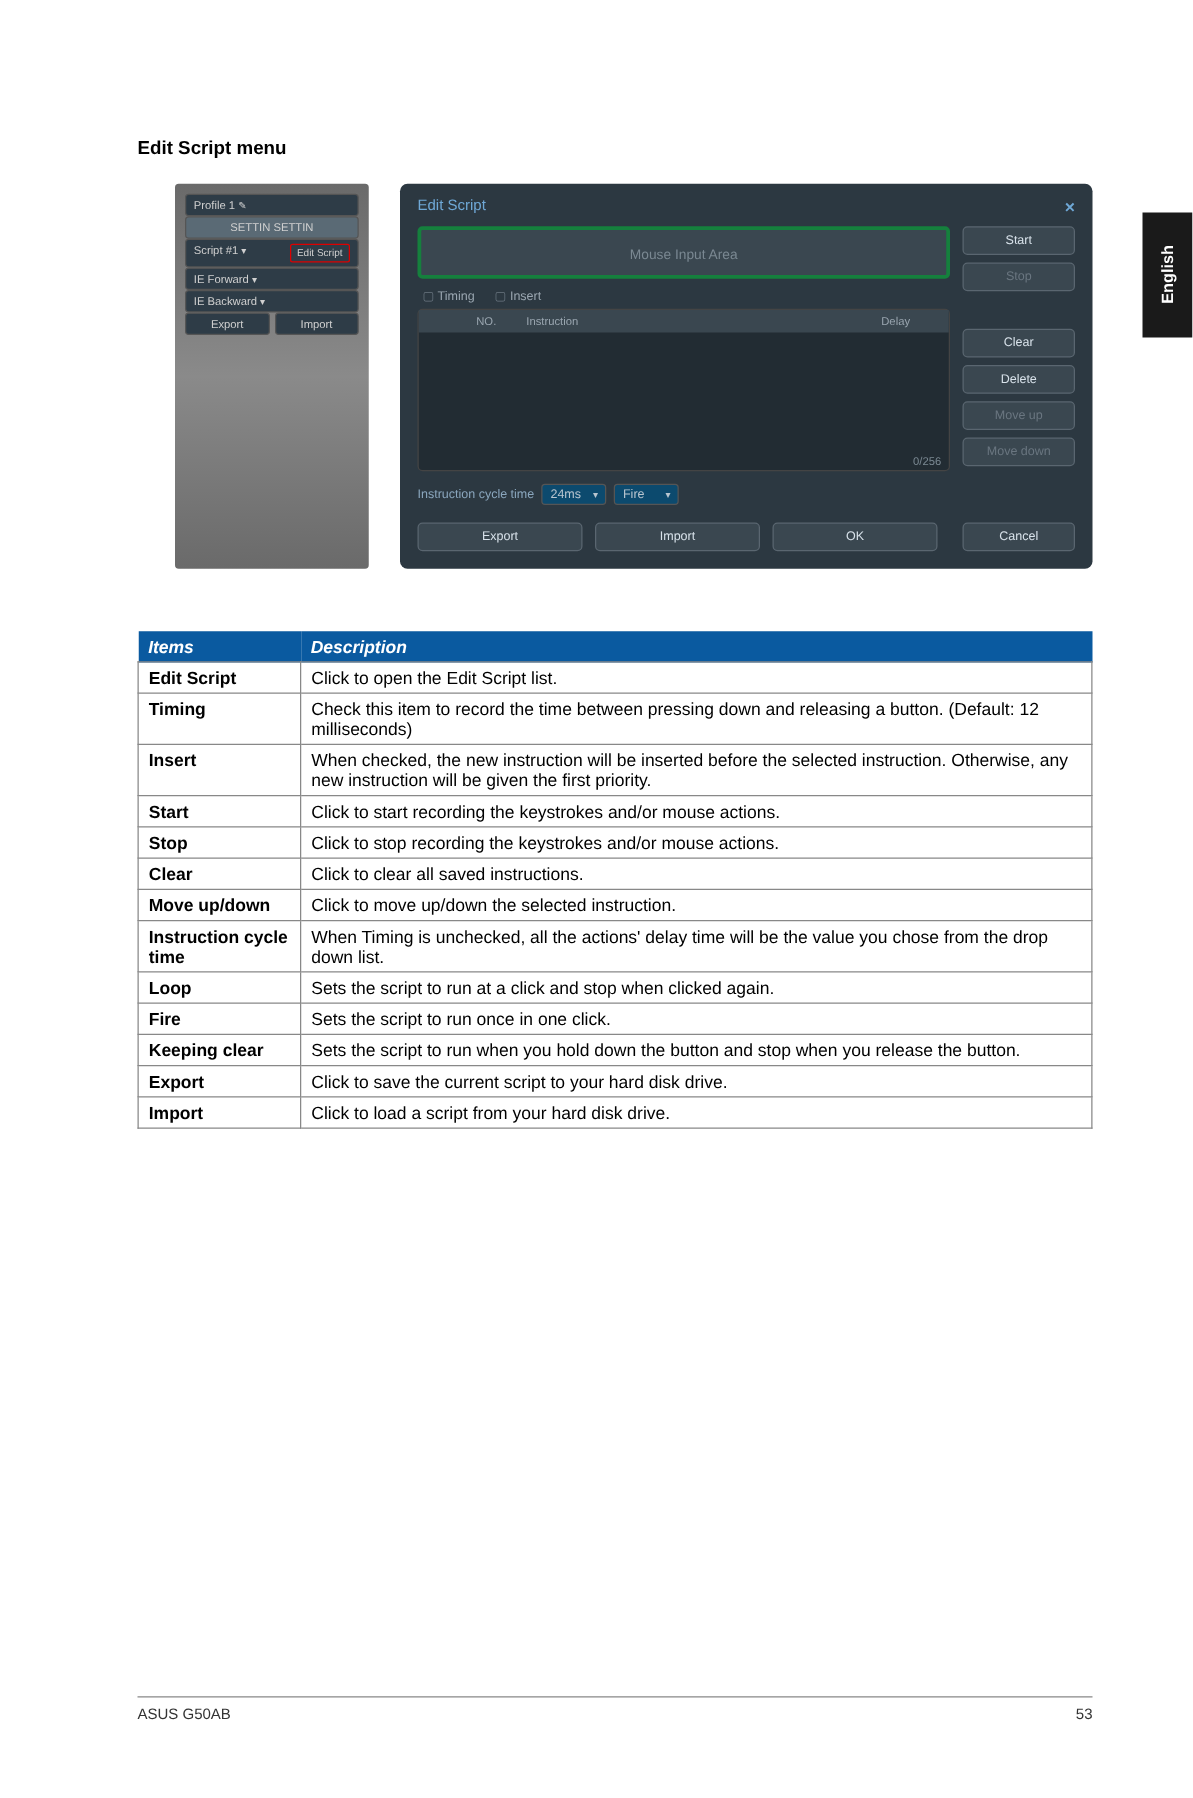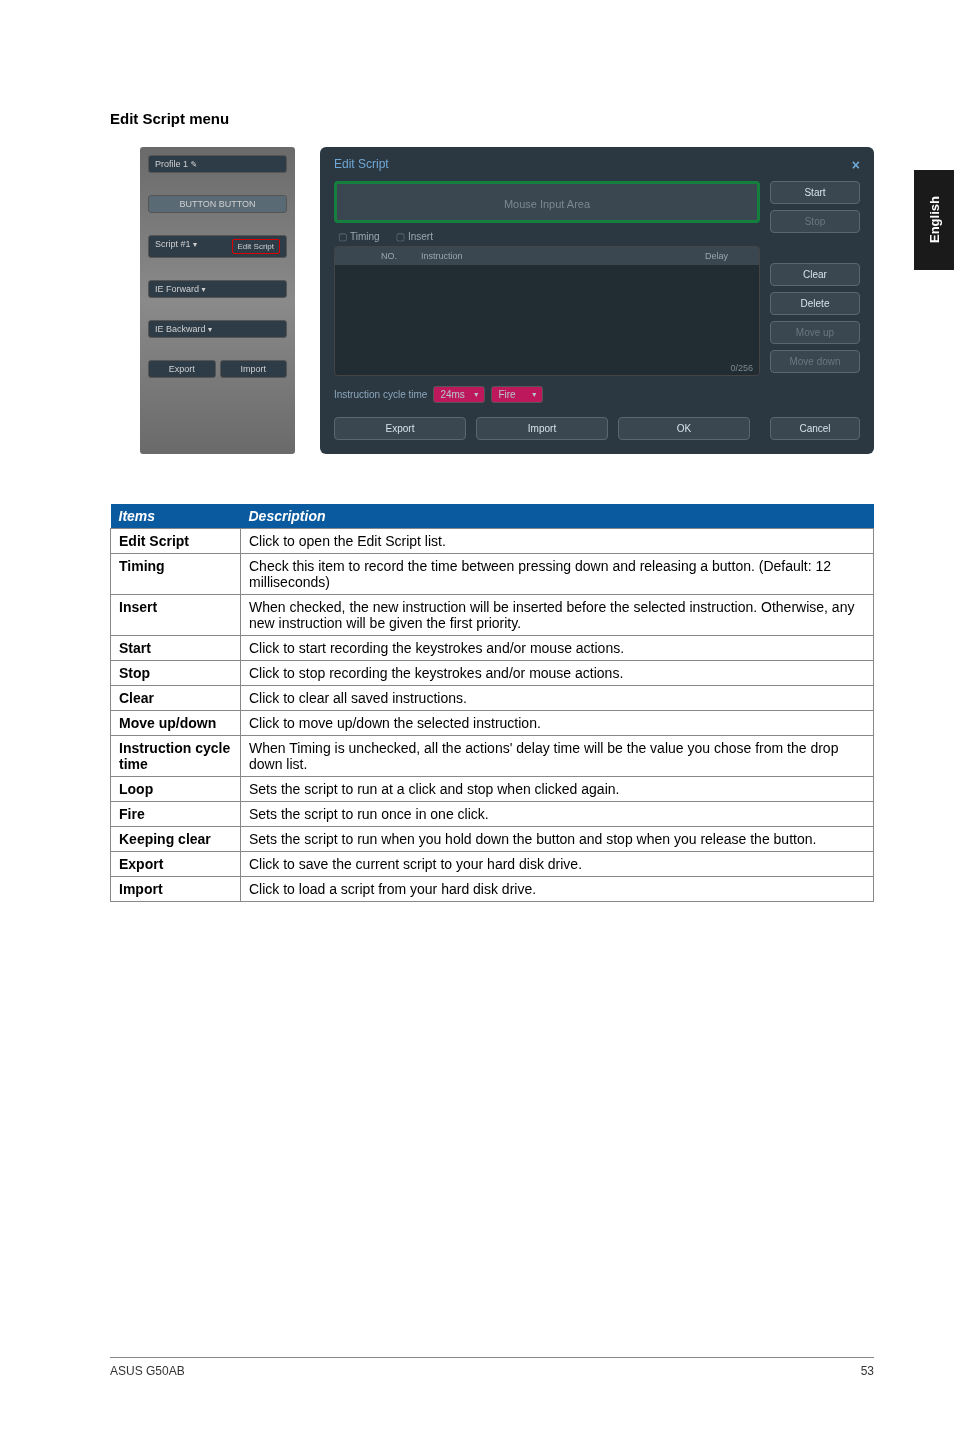--- a/index.html
+++ b/index.html
@@ -40,21 +40,21 @@
     gap: 25px;
     margin-bottom: 50px;
     margin-left: 30px;
   }
   .left-panel {
     width: 155px;
     background: linear-gradient(#6a6a6a,#8a8a8a,#6a6a6a);
     padding: 8px;
     display: flex;
     flex-direction: column;
-    gap: 22px;
+    gap: 0;
     border-radius: 3px;
   }
   .lp-btn {
     background: #2e3c47;
     border: 1px solid #555;
     color: #d0d0d0;
     font-size: 9px;
     padding: 3px 6px;
     border-radius: 3px;
     position: relative;
@@ -87,21 +87,21 @@
   .ew-checks { display:flex; gap:16px; margin:8px 0 4px 4px; font-size:10px; color:#9aa6b0;}
   .ew-checks span::before { content:"▢ "; color:#6a7680; }
   .ew-list {
     background:#222c33; border:1px solid #444; border-radius:4px;
     height:130px; position:relative;
   }
   .ew-list-head { display:flex; font-size:9px; background:#3a4750; padding:2px 0;}
   .ew-list-head div { flex:1; padding:2px 6px; color:#9aa6b0;}
   .ew-counter { position:absolute; right:6px; bottom:2px; font-size:9px; color:#7a8892;}
   .ew-cycle { display:flex; align-items:center; gap:6px; margin-top:10px; font-size:10px; color:#8aa6bd;}
-  .ew-sel { background:#be185d; border:1px solid #555; color:#b8c5cf; padding:2px 6px; border-radius:3px; font-size:10px; min-width:52px; display:flex; justify-content:space-between; align-items:center;}
+  .ew-sel { background:#0c4a6e; border:1px solid #555; color:#b8c5cf; padding:2px 6px; border-radius:3px; font-size:10px; min-width:52px; display:flex; justify-content:space-between; align-items:center;}
   .ew-btn {
     background:#3a4750; border:1px solid #5a6670; color:#d8e2ea;
     font-size:10px; padding:5px 0; border-radius:4px; text-align:center;
   }
   .ew-btn.dim { color:#6a7680; }
   .ew-bottom { display:flex; gap:10px; margin-top:14px; }
   .ew-bottom .ew-btn { flex:1; }
 
   table.desc {
     width: 100%;
@@ -148,21 +148,21 @@
 <div class="content">
   <h3 class="section-title">Edit Script menu</h3>
 
   <div class="figure-row" style="position:relative;">
 
     <div class="left-panel">
       <div class="lp-btn">
         <span>Profile 1</span>
         <span class="pencil">✎</span>
       </div>
-      <div class="lp-btn light" style="text-align:center;">BUTTON BUTTON</div>
+      <div class="lp-btn light" style="text-align:center;">SETTIN SETTIN</div>
       <div class="lp-btn">
         <span>Script #1</span>
         <span class="caret">▾</span>
         <div class="edit-script-red">Edit Script</div>
       </div>
       <div class="lp-btn">
         <span>IE Forward</span>
         <span class="caret">▾</span>
       </div>
       <div class="lp-btn">

